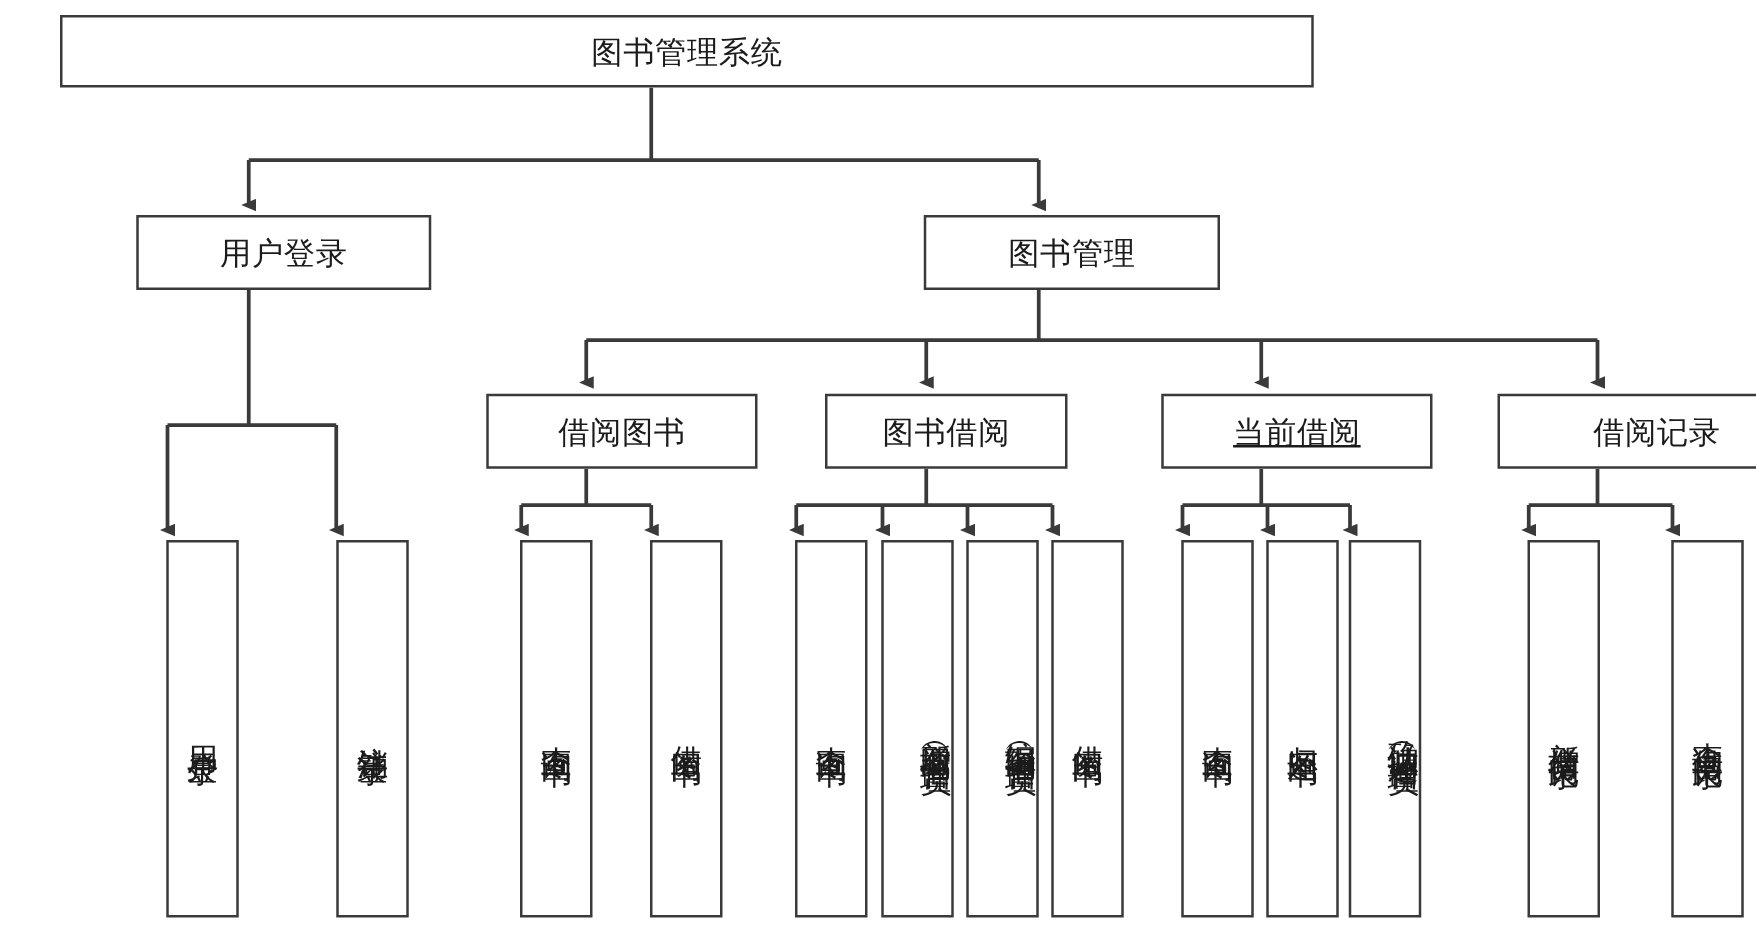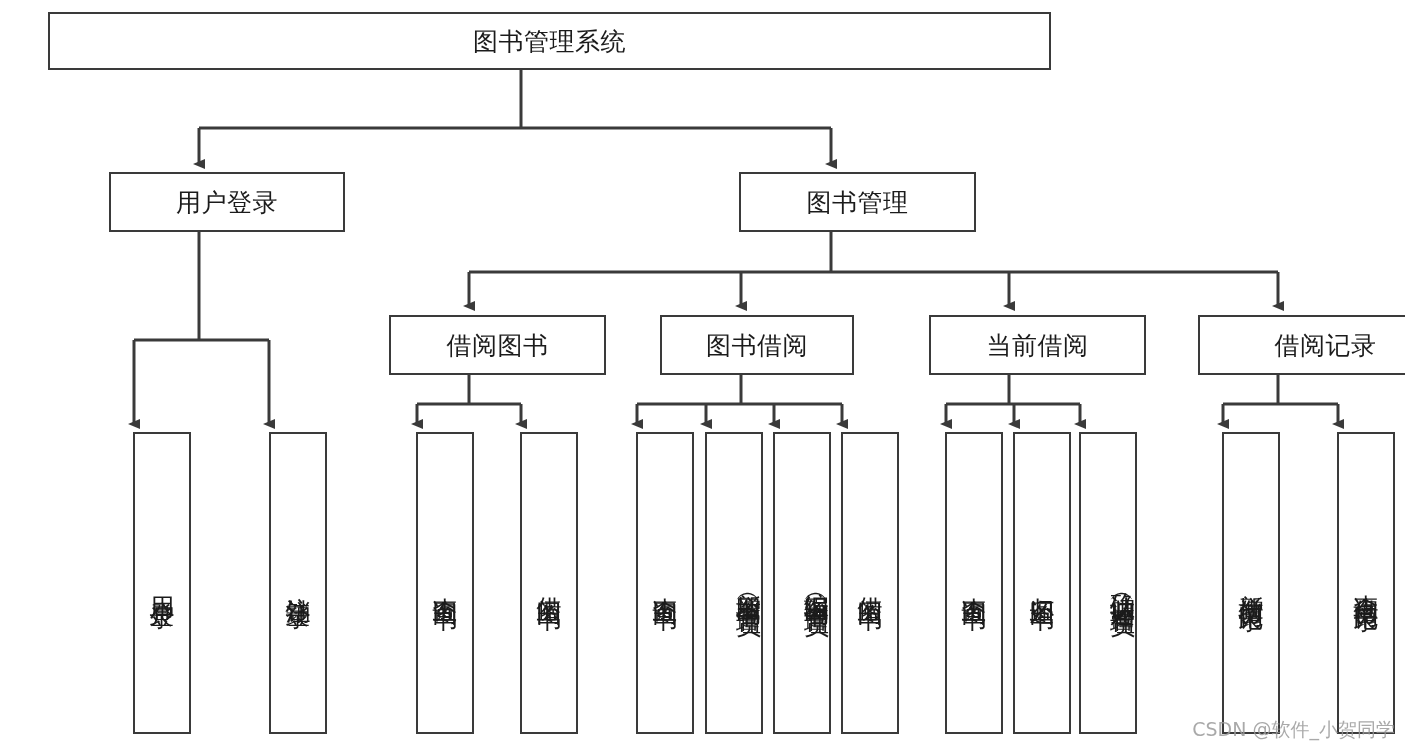--- a/index.html
+++ b/index.html
@@ -143,21 +143,21 @@
   <div class="node horiz" style="left:711px; top:172px; width:237px; height:60px;">
     <span>图书管理</span>
   </div>
 
   <div class="node horiz" style="left:361px; top:315px; width:217px; height:60px;">
     <span>借阅图书</span>
   </div>
   <div class="node horiz" style="left:632px; top:315px; width:194px; height:60px;">
     <span>图书借阅</span>
   </div>
-  <div class="node horiz" style="left:901px; top:315px; width:217px; height:60px;">
+  <div class="node horiz" style="left:901px; top:315px; width:217px; height:60px;text-decoration:underline;">
     <span>当前借阅</span>
   </div>
   <div class="node horiz" style="left:1170px; top:315px; width:218px; height:60px;padding-left:37px;">
     <span>借阅记录</span>
   </div>
 
   <div class="node vert midalign" style="left:105px; top:432px; width:58px; height:302px;">
     <span class="vtext">用户登录</span>
   </div>
   <div class="node vert midalign" style="left:241px; top:432px; width:58px; height:302px;">
@@ -194,15 +194,14 @@
     <span class="vtext">确认归还（管理员）</span>
   </div>
 
   <div class="node vert midalign" style="left:1194px; top:432px; width:58px; height:302px;">
     <span class="vtext">新增借阅记录</span>
   </div>
   <div class="node vert midalign" style="left:1309px; top:432px; width:58px; height:302px;">
     <span class="vtext">查询借阅记录</span>
   </div>
 
-  <div id="watermark">CSDN @软件_小贺同学</div>
 
 </div>
 
 </body></html>

